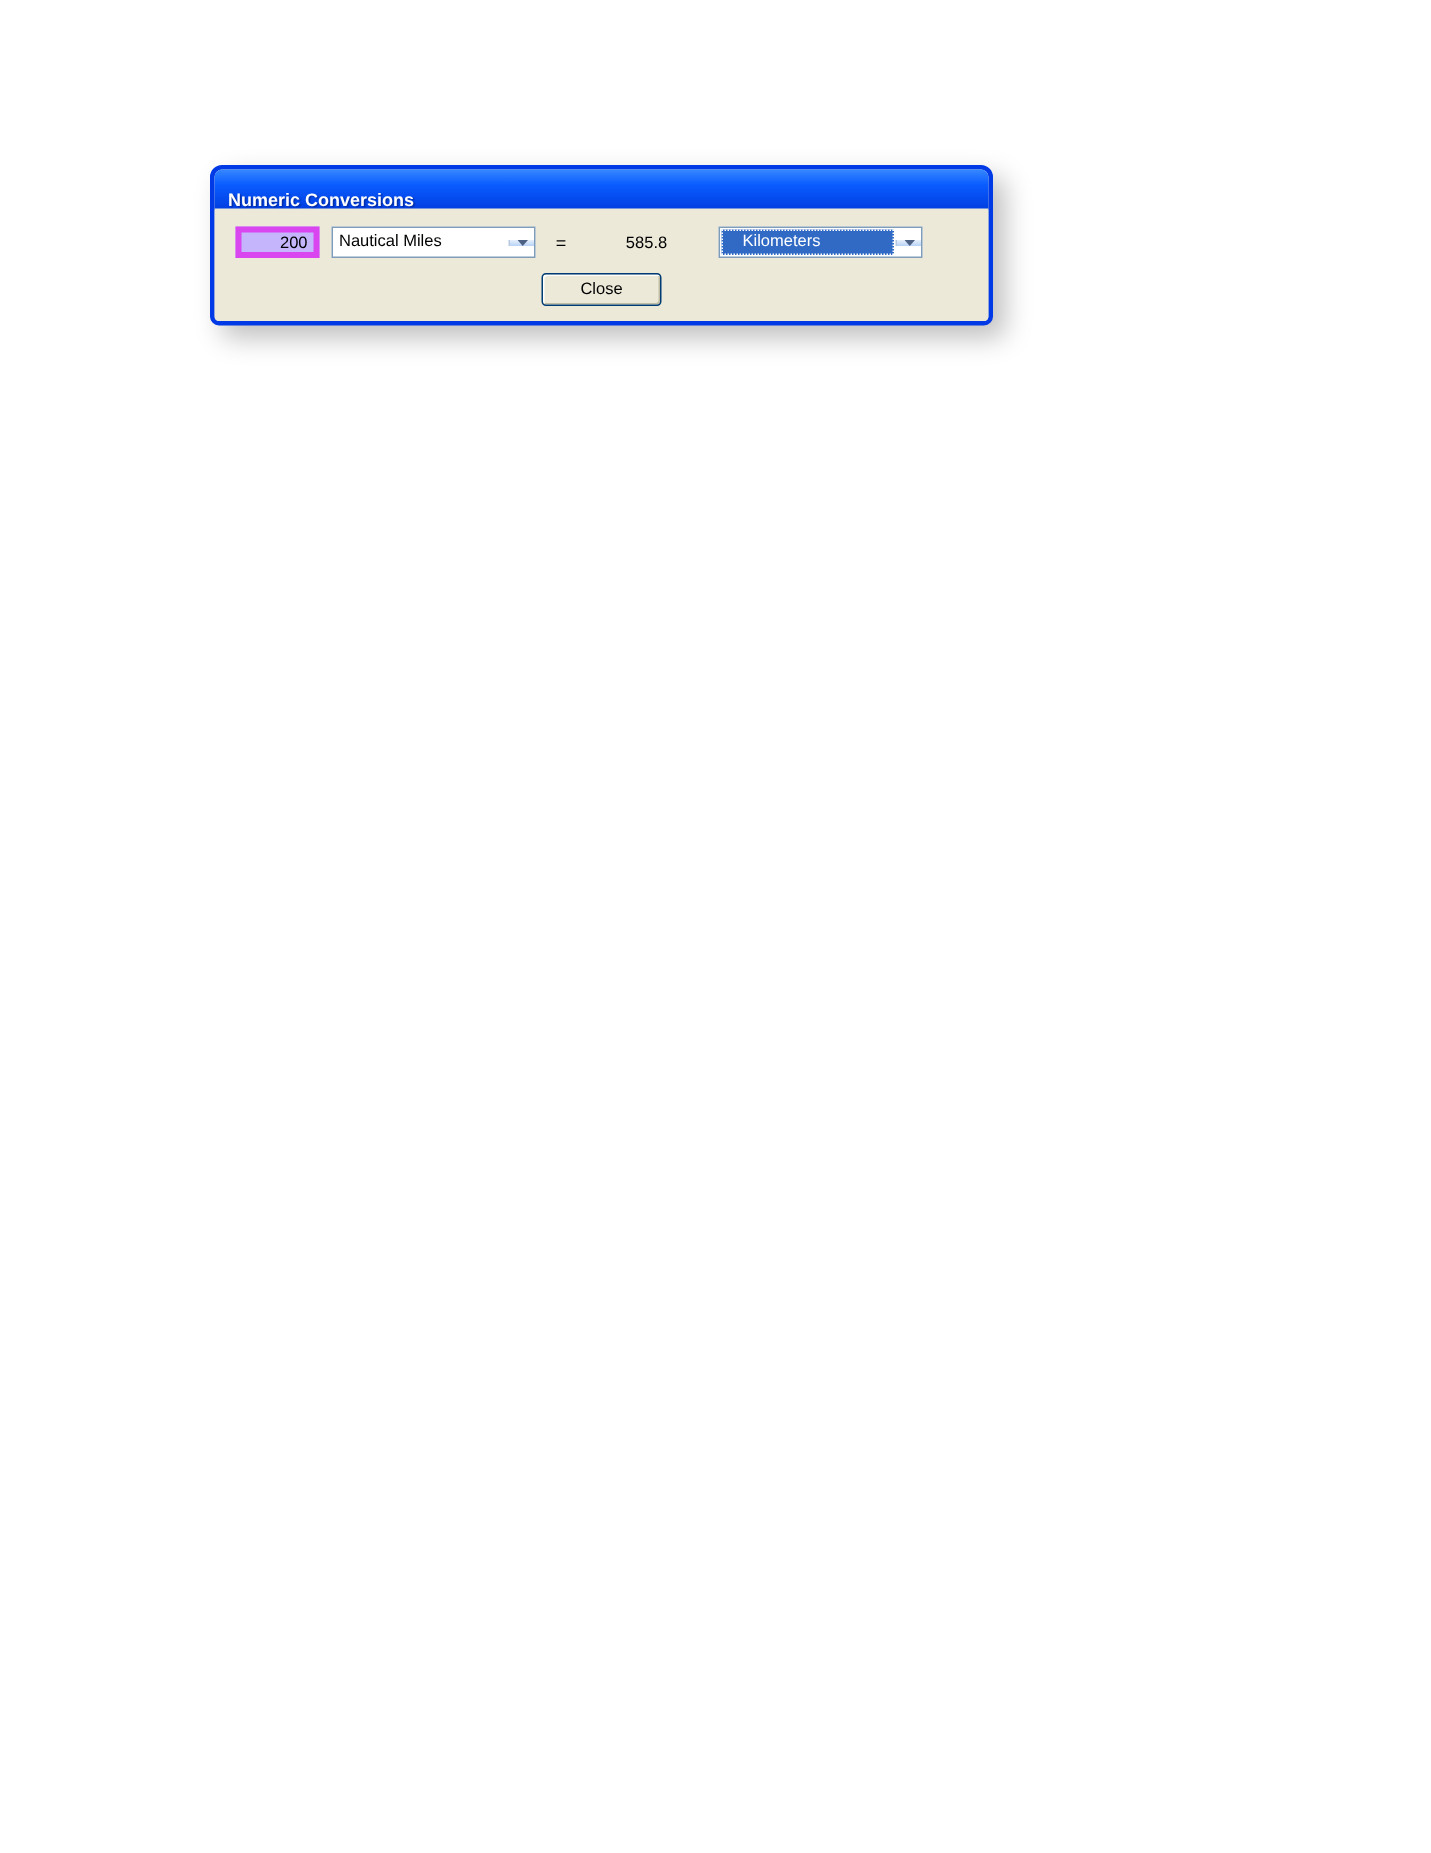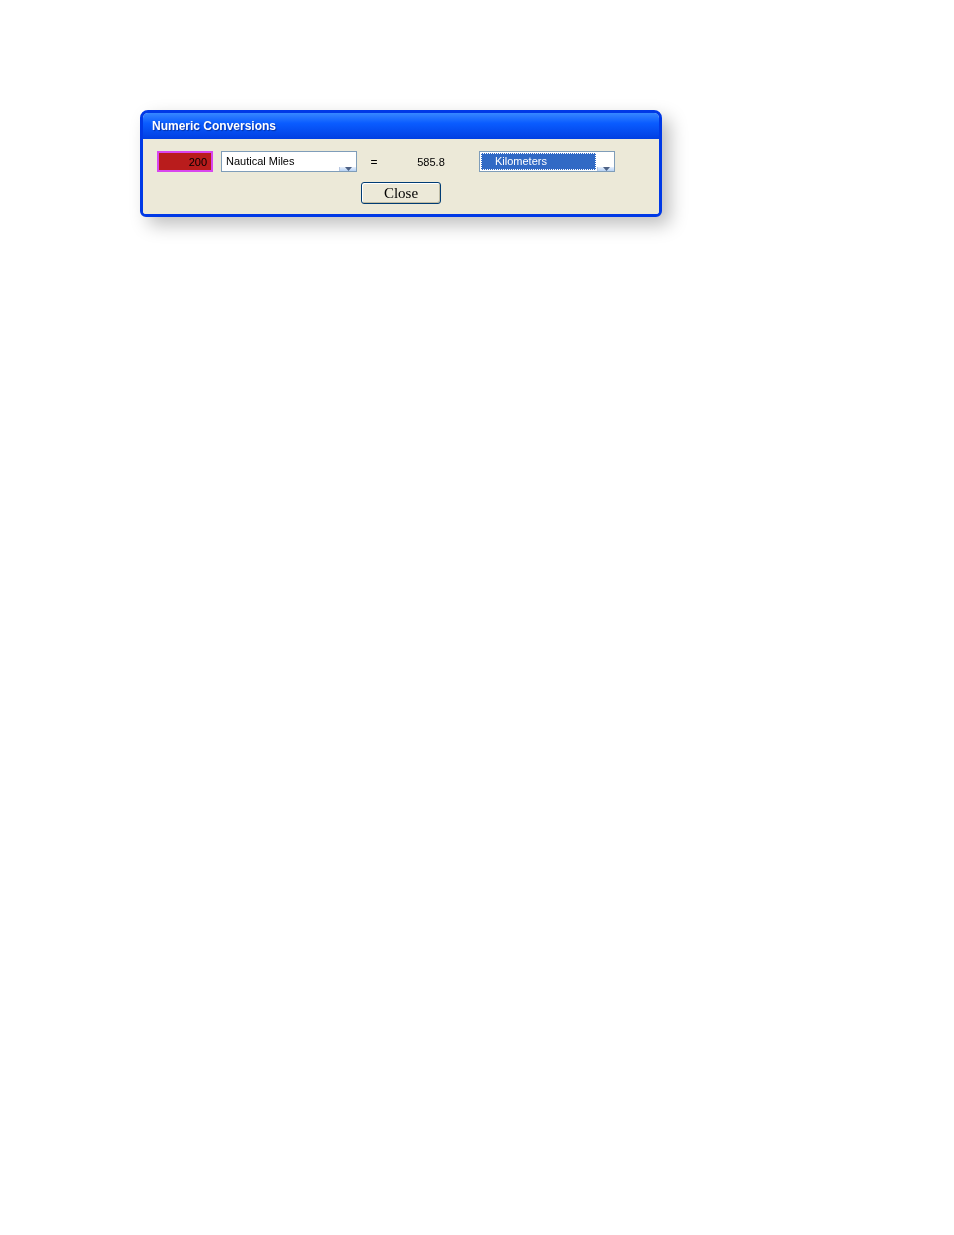--- a/index.html
+++ b/index.html
@@ -21,21 +21,21 @@
       border: 3px solid #0039e6;
       border-radius: 8px 8px 6px 6px;
       background: #ece9d8;
       box-shadow: 8px 8px 18px rgba(0,0,0,0.25);
       overflow: hidden;
     }
     .titlebar {
       height: 28px;
       background: linear-gradient(to bottom, #3b8cff 0%, #0a5cff 40%, #003de0 100%);
       display: flex;
-      align-items: center;
+      align-items: flex-end;
       padding: 0 10px;
       margin: -1px;
     }
     .titlebar .title {
       color: #ffffff;
       font-weight: bold;
       font-size: 12px;
       text-shadow: 1px 1px 1px rgba(0,0,50,0.4);
     }
     .client {
@@ -43,30 +43,30 @@
       padding: 12px 14px 10px 14px;
     }
     .row {
       display: flex;
       align-items: center;
       gap: 8px;
     }
     .text-input {
       width: 56px;
       height: 21px;
-      border: 2px solid #d946ef;
-      background: #b91c1c;
+      border: 4px solid #d946ef;
+      background: #c4b5fd;
       font-family: Tahoma, Arial, sans-serif;
       font-size: 11px;
       text-align: right;
       padding: 2px 4px;
     }
     .combo {
       display: flex;
-      align-items: flex-end;
+      align-items: center;
       height: 21px;
       border: 1px solid #7f9db9;
       background: #ffffff;
       width: 136px;
       position: relative;
     }
     .combo .combo-text {
       flex: 1;
       padding: 2px 4px;
       font-size: 11px;
@@ -110,22 +110,22 @@
       justify-content: center;
       margin-top: 10px;
     }
     .btn {
       min-width: 80px;
       height: 22px;
       background: #ece9d8;
       border: 1px solid #003c74;
       border-radius: 3px;
       box-shadow: inset 1px 1px 0 #fff, inset -1px -1px 0 #c0bca4;
-      font-family: Liberation Serif, serif;
-      font-size: 15px;
+      font-family: Liberation Sans, sans-serif;
+      font-size: 11px;
       cursor: pointer;
       padding: 0 10px;
     }
   </style>
 </head>
 <body>
 
 <div class="window">
   <div class="titlebar">
     <span class="title">Numeric Conversions</span>

